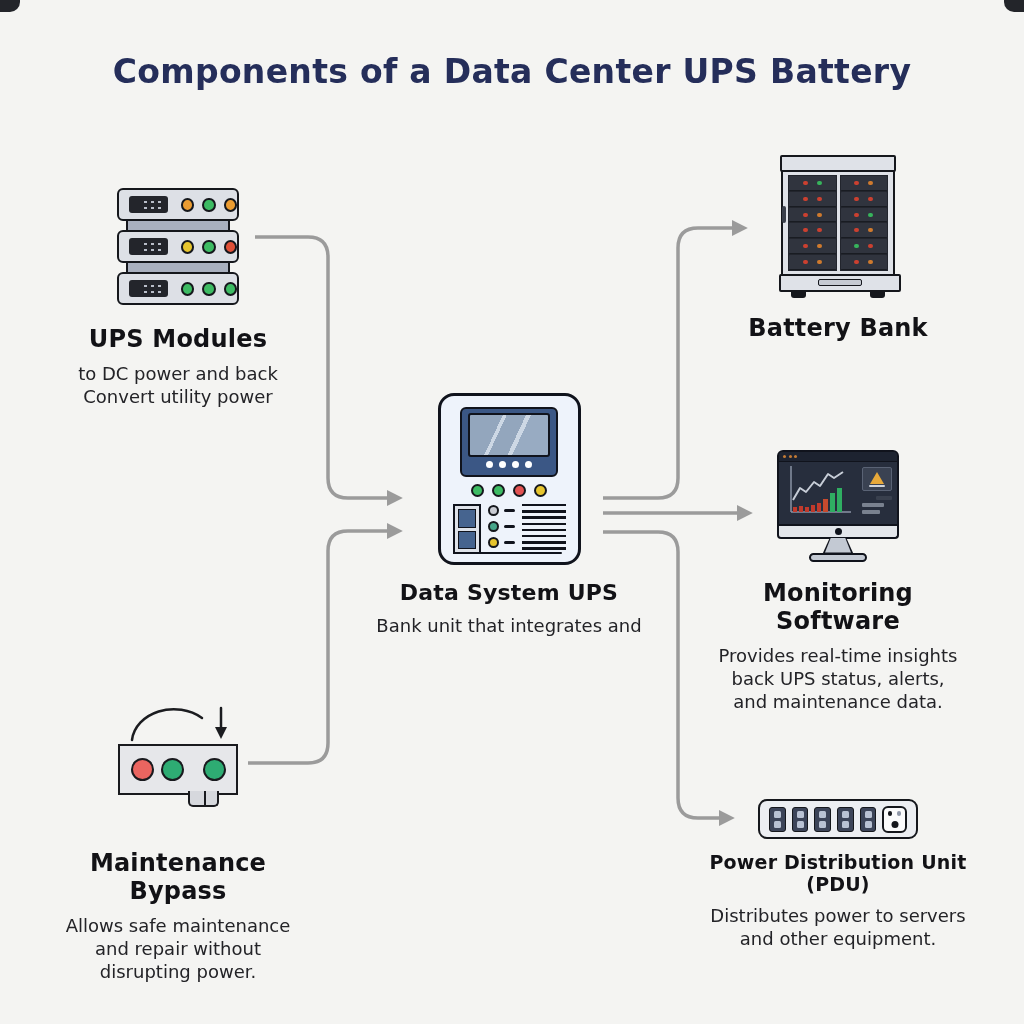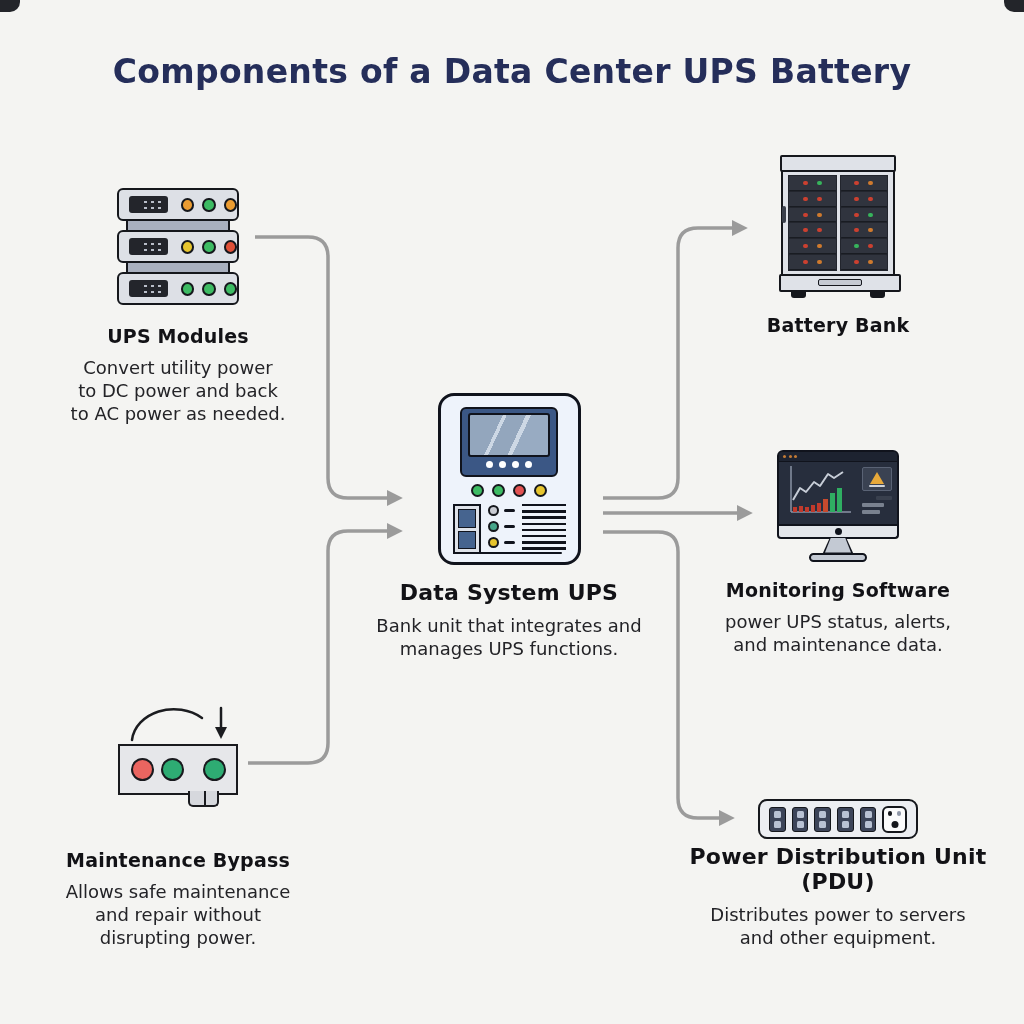--- a/index.html
+++ b/index.html
@@ -15,21 +15,21 @@
 
   h1.title{
     position:absolute;top:52px;left:0;width:1024px;margin:0;
     text-align:center;font-size:33px;font-weight:bold;color:#252e5a;
     letter-spacing:.3px;
   }
 
   svg.connectors{position:absolute;left:0;top:0;pointer-events:none;}
 
   .component{position:absolute;text-align:center;}
-  .component h2{margin:0;font-size:19px;font-weight:bold;color:#121216;letter-spacing:.2px;}
+  .component h2{margin:0;font-size:24px;font-weight:bold;color:#121216;letter-spacing:.2px;}
   .component .desc{margin:9px 0 0;font-size:18px;line-height:23px;color:#232327;}
   .component .desc span{display:block;}
   .icon-wrap{display:flex;justify-content:center;}
 
   
   .c-ups-modules{left:38px;top:188px;width:280px;}
   .c-ups-modules h2{margin-top:20px;}
   .rack{width:124px;}
   .rack-unit{position:relative;z-index:1;width:118px;height:29px;margin:0 auto;
     background:#dde0e6;border:2.5px solid #15171c;border-radius:6px;
@@ -139,21 +139,21 @@
   .bp{width:23px;height:23px;border-radius:50%;border:2.5px solid #191a1e;box-sizing:border-box;}
   .bp.red{background:#ea6560;margin-left:11px;}
   .bp.green{background:#2eac73;margin-left:7px;}
   .bp.green.far{margin-left:19px;}
   .bypass-tab{position:absolute;right:17px;bottom:-14px;width:27px;height:14px;
     background:#d6d8dd;border:2.5px solid #191a1e;border-top:none;border-radius:0 0 5px 5px;}
   .bypass-tab::after{content:"";position:absolute;left:50%;top:0;bottom:0;width:2px;background:#191a1e;}
 
   
   .c-pdu{left:678px;top:799px;width:320px;}
-  .c-pdu h2{margin-top:5px;font-size:22px;}
+  .c-pdu h2{margin-top:12px;font-size:19px;}
   .pdu{width:160px;height:40px;background:#eceef2;border:2.5px solid #15171c;border-radius:9px;
     box-sizing:border-box;display:flex;align-items:center;padding:0 9px;gap:6px;}
   .pdu-outlet{width:17px;height:25px;background:#3c4459;border:1.5px solid #15171c;border-radius:3px;
     display:flex;flex-direction:column;align-items:center;justify-content:space-evenly;box-sizing:border-box;}
   .pdu-outlet i{width:7px;height:7px;background:#b9c2d4;border-radius:1.5px;}
   .pdu-outlet-round{margin-left:auto;width:25px;height:27px;background:#fbfbfc;
     border:2px solid #15171c;border-radius:6px;position:relative;box-sizing:border-box;}
   .pdu-outlet-round .d1{position:absolute;left:4px;top:3px;width:4px;height:5px;background:#15171c;border-radius:2px;}
   .pdu-outlet-round .d2{position:absolute;right:4px;top:3px;width:4px;height:5px;background:#8f97a8;border-radius:2px;}
   .pdu-outlet-round .d3{position:absolute;left:50%;transform:translateX(-50%);bottom:3px;width:7px;height:7px;background:#15171c;border-radius:50%;}
@@ -201,23 +201,22 @@
       <div class="rack-unit">
         <div class="rack-display"></div>
         <span class="led g"></span>
         <span class="led g"></span>
         <span class="led g"></span>
       </div>
     </div>
   </div>
   <h2>UPS Modules</h2>
   <p class="desc">
+    <span>to DC power and back</span>
     <span>Convert utility power</span>
-    <span>to DC power and back</span>
-    <span>to AC power as needed.</span>
   </p>
 </section>
 
 <section class="component c-battery">
   <div class="icon-wrap">
     <div class="cabinet">
       <div class="cab-top"></div>
       <div class="cab-body">
         <div class="cab-handle"></div>
         <div class="cab-col">
@@ -323,21 +322,20 @@
             </div>
         </div>
         <div class="ups-vents"></div>
       </div>
       <div class="ups-baseline"></div>
     </div>
   </div>
   <h2>Data System UPS</h2>
   <p class="desc">
     <span>Bank unit that integrates and</span>
-    <span>manages UPS functions.</span>
   </p>
 </section>
 
 <section class="component c-monitor">
   <div class="icon-wrap">
     <div class="monitor">
       <div class="mon-screen">
         <div class="mon-topbar">
             <i></i>
             <i></i>
@@ -371,21 +369,22 @@
       </div>
       <div class="mon-chin">
         <i class="mon-btn"></i>
       </div>
       <div class="mon-stand"></div>
       <div class="mon-base"></div>
     </div>
   </div>
   <h2>Monitoring Software</h2>
   <p class="desc">
-    <span>power UPS status, alerts,</span>
+    <span>Provides real-time insights</span>
+    <span>back UPS status, alerts,</span>
     <span>and maintenance data.</span>
   </p>
 </section>
 
 <section class="component c-bypass">
   <div class="icon-wrap">
     <div class="bypass">
       <svg class="bypass-arrow" width="110" height="42" viewBox="0 0 110 42">
         <path d="M6,38 A42,34 0 0 1 76,16" fill="none" stroke="#1b1c20" stroke-width="2.5" stroke-linecap="round"></path>
         <path d="M95,6 V28" fill="none" stroke="#1b1c20" stroke-width="2.5" stroke-linecap="round"></path>

